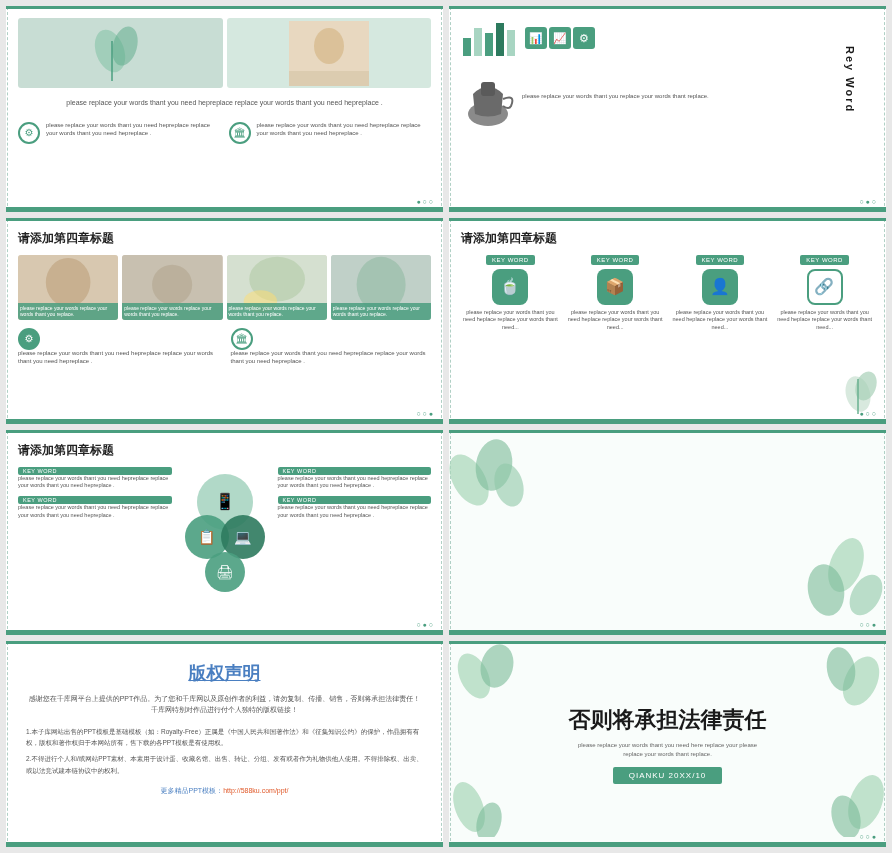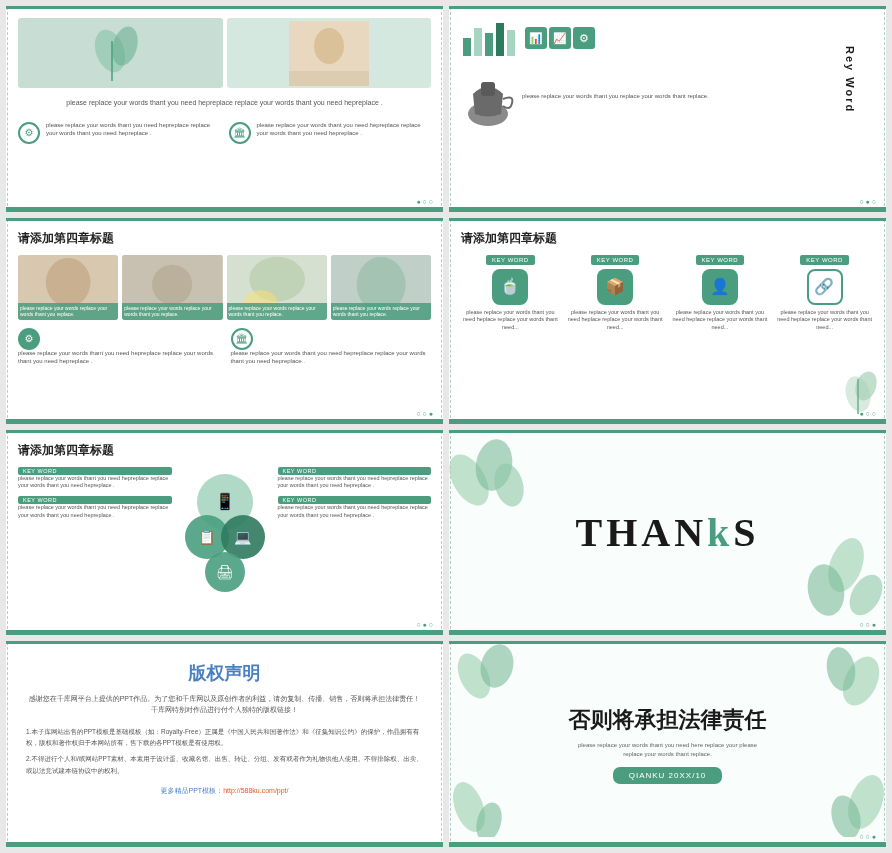--- a/index.html
+++ b/index.html
@@ -268,20 +268,21 @@
       padding: 20px 20px 20px 20px;
       display: flex;
       flex-direction: column;
       align-items: center;
     }
     .copyright-title {
       font-size: 18px;
       font-weight: bold;
       color: #4a7fc1;
       margin-bottom: 8px;
+      text-decoration: underline;
     }
     .copyright-intro {
       font-size: 7px;
       color: #555;
       text-align: center;
       line-height: 1.6;
       margin-bottom: 10px;
     }
     .copyright-rules {
       font-size: 6.5px;
@@ -324,21 +325,21 @@
       text-align: center;
       margin-top: 6px;
       z-index: 2;
       max-width: 200px;
       line-height: 1.5;
     }
     .cover-badge {
       background: #4a9e7f;
       color: white;
       padding: 4px 16px;
-      border-radius: 7px;
+      border-radius: 2px;
       font-size: 8px;
       margin-top: 8px;
       letter-spacing: 1px;
       z-index: 2;
     }
     .leaf-deco-cover-tl {
       position: absolute;
       top: 0;
       left: 0;
       width: 70px;
@@ -629,23 +630,20 @@
     </svg>
   </div>
 
   <div class="leaf-deco-br">
     <svg width="80" height="90" viewBox="0 0 80 90">
       <ellipse cx="40" cy="30" rx="16" ry="28" fill="#a8d5b8" opacity="0.7" transform="rotate(20 40 30)"></ellipse>
       <ellipse cx="20" cy="55" rx="18" ry="26" fill="#7aba98" opacity="0.6" transform="rotate(-10 20 55)"></ellipse>
       <ellipse cx="60" cy="60" rx="14" ry="22" fill="#90c8a8" opacity="0.6" transform="rotate(30 60 60)"></ellipse>
     </svg>
   </div>
-  <div class="thanks-text">
-    THAN<span class="s-letter">k</span>S
-  </div>
   <div class="bottom-bar"></div>
   <span class="num-badge">○ ○ ●</span>
 </div>
 
 <div class="slide slide-7 slide-dashed">
   <div class="top-line"></div>
   <div class="copyright-title">版权声明</div>
   <div class="copyright-intro">感谢您在千库网平台上提供的PPT作品。为了您和千库网以及原创作者的利益，请勿复制、传播、销售，否则将承担法律责任！千库网特别对作品进行付个人独特的版权链接！</div>
   <div class="copyright-rules">
     <div class="rule">1.本子库网站出售的PPT模板是基础模板（如：Royalty-Free）正属是《中国人民共和国著作法》和《征集知识公约》的保护，作品拥有有权，版权和著作权归于本网站所有，售下载的各PPT模板是有使用权。</div>

